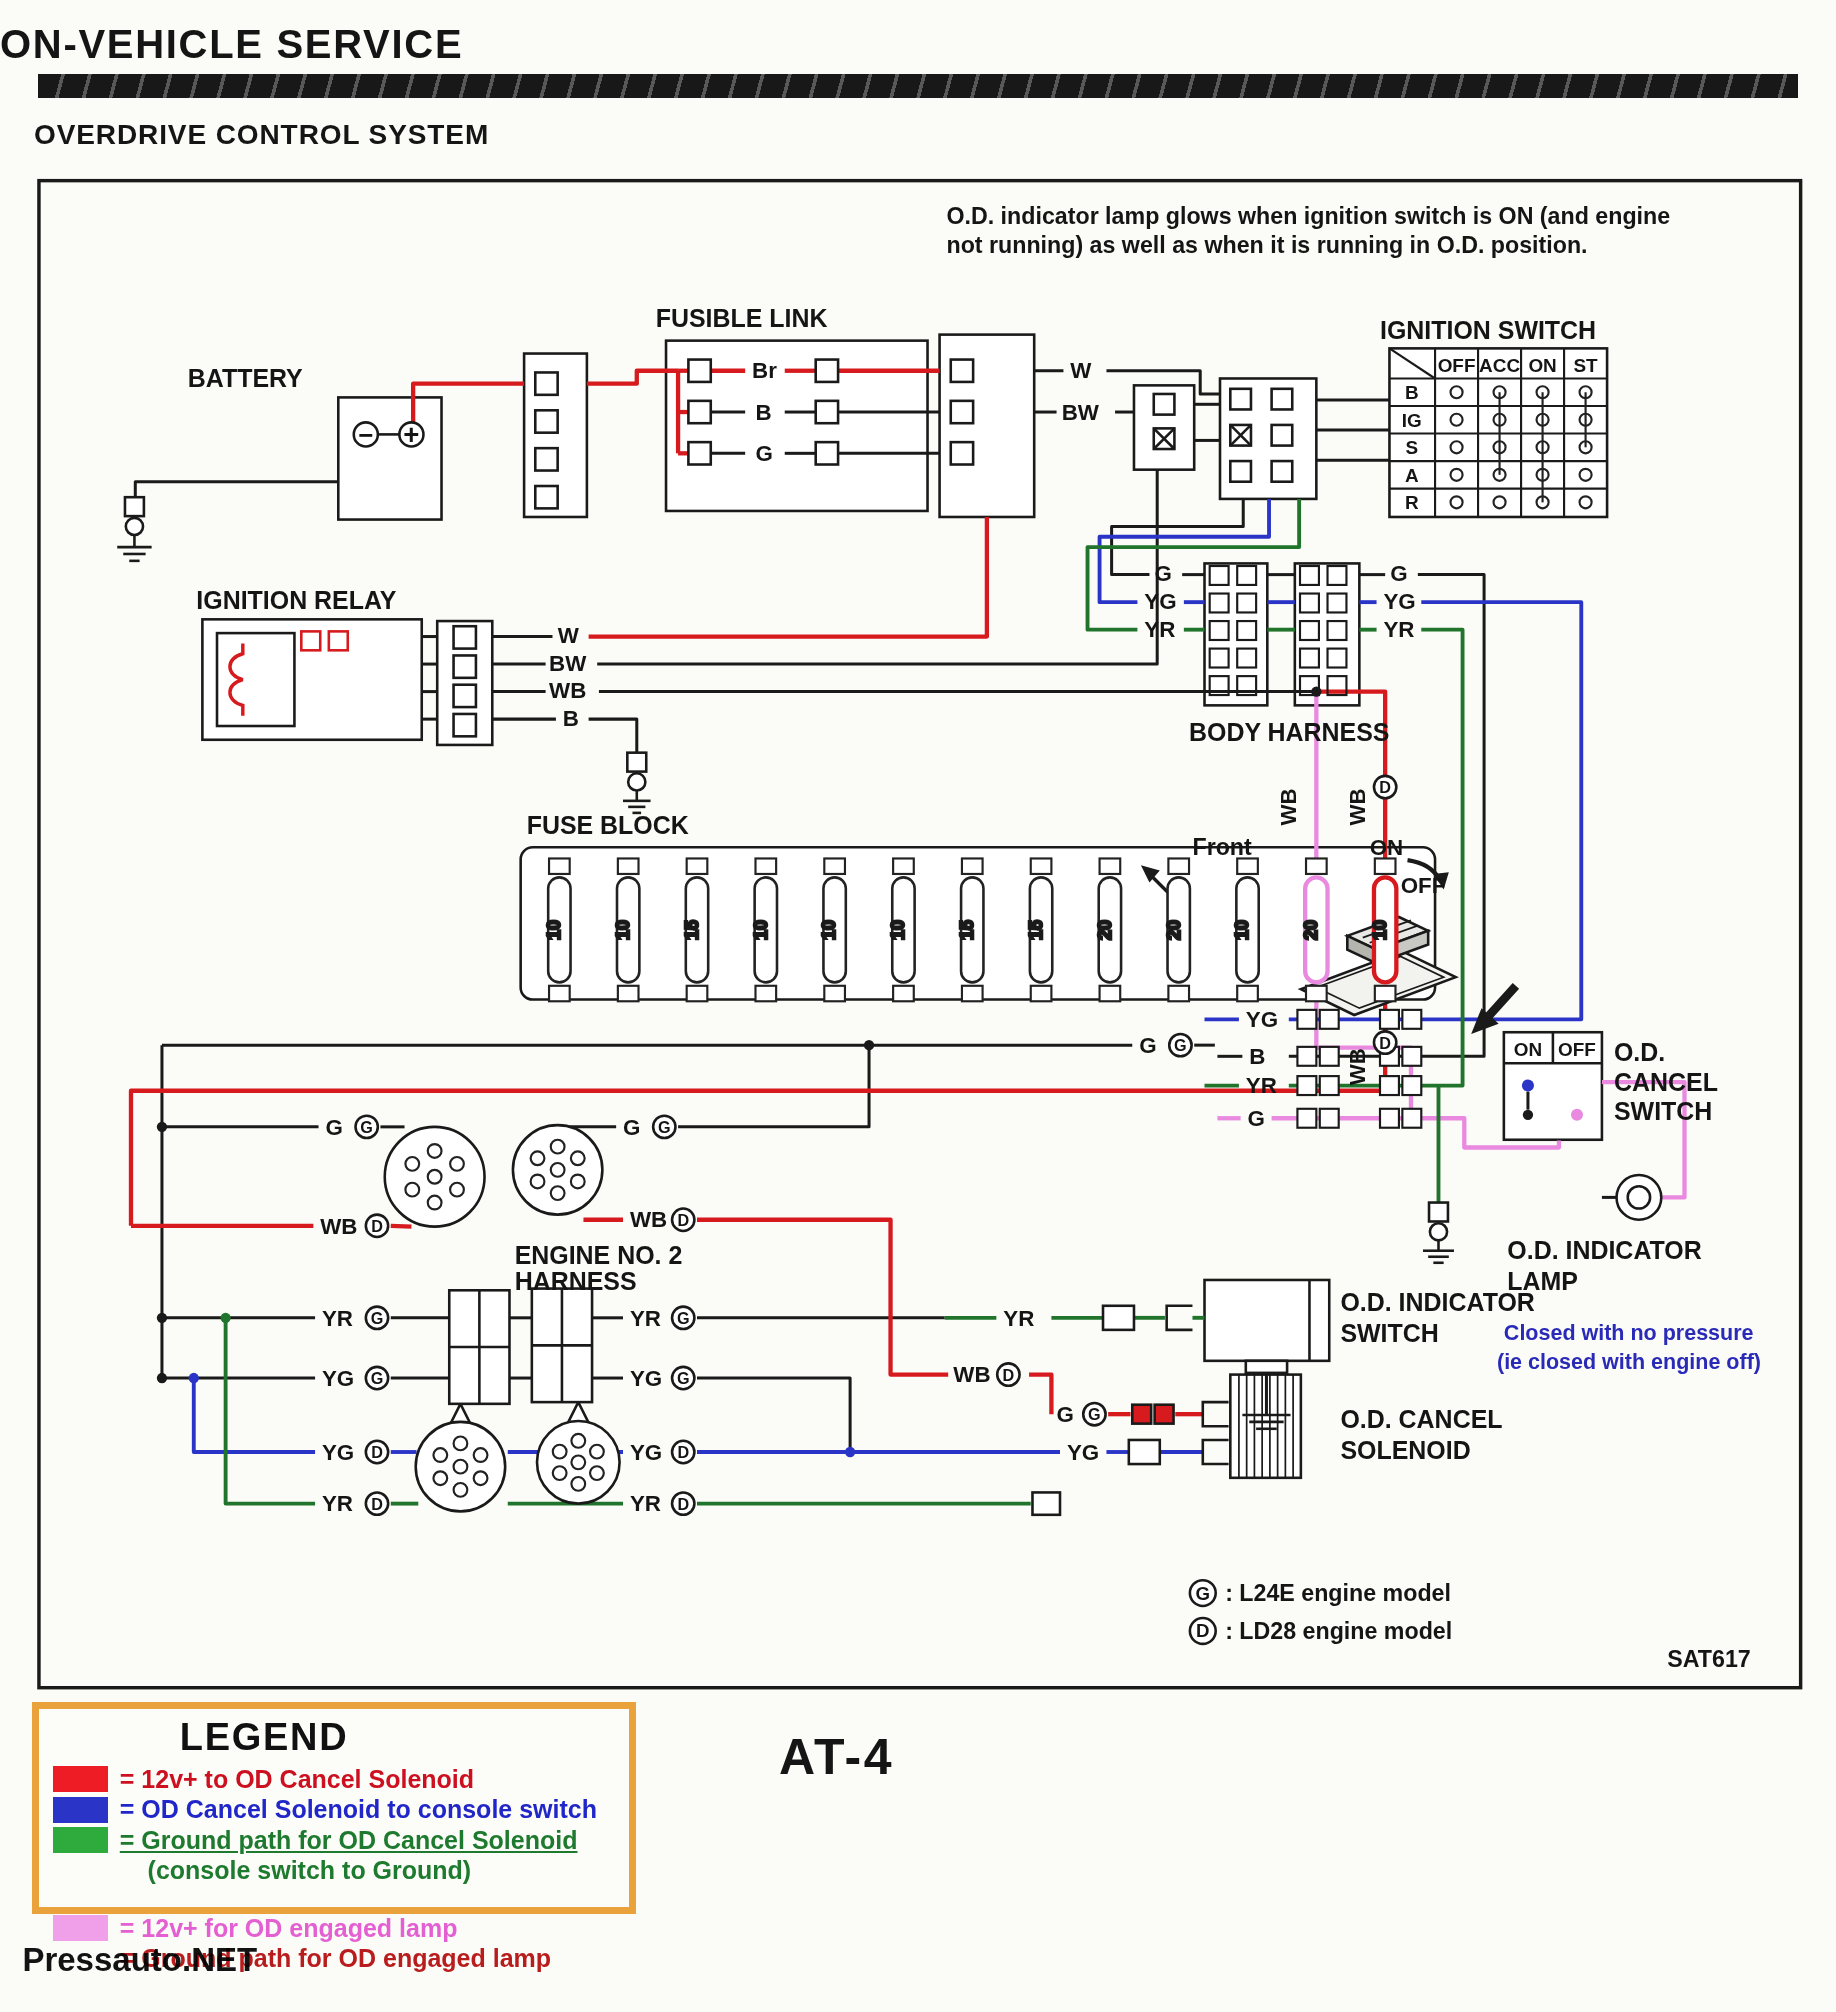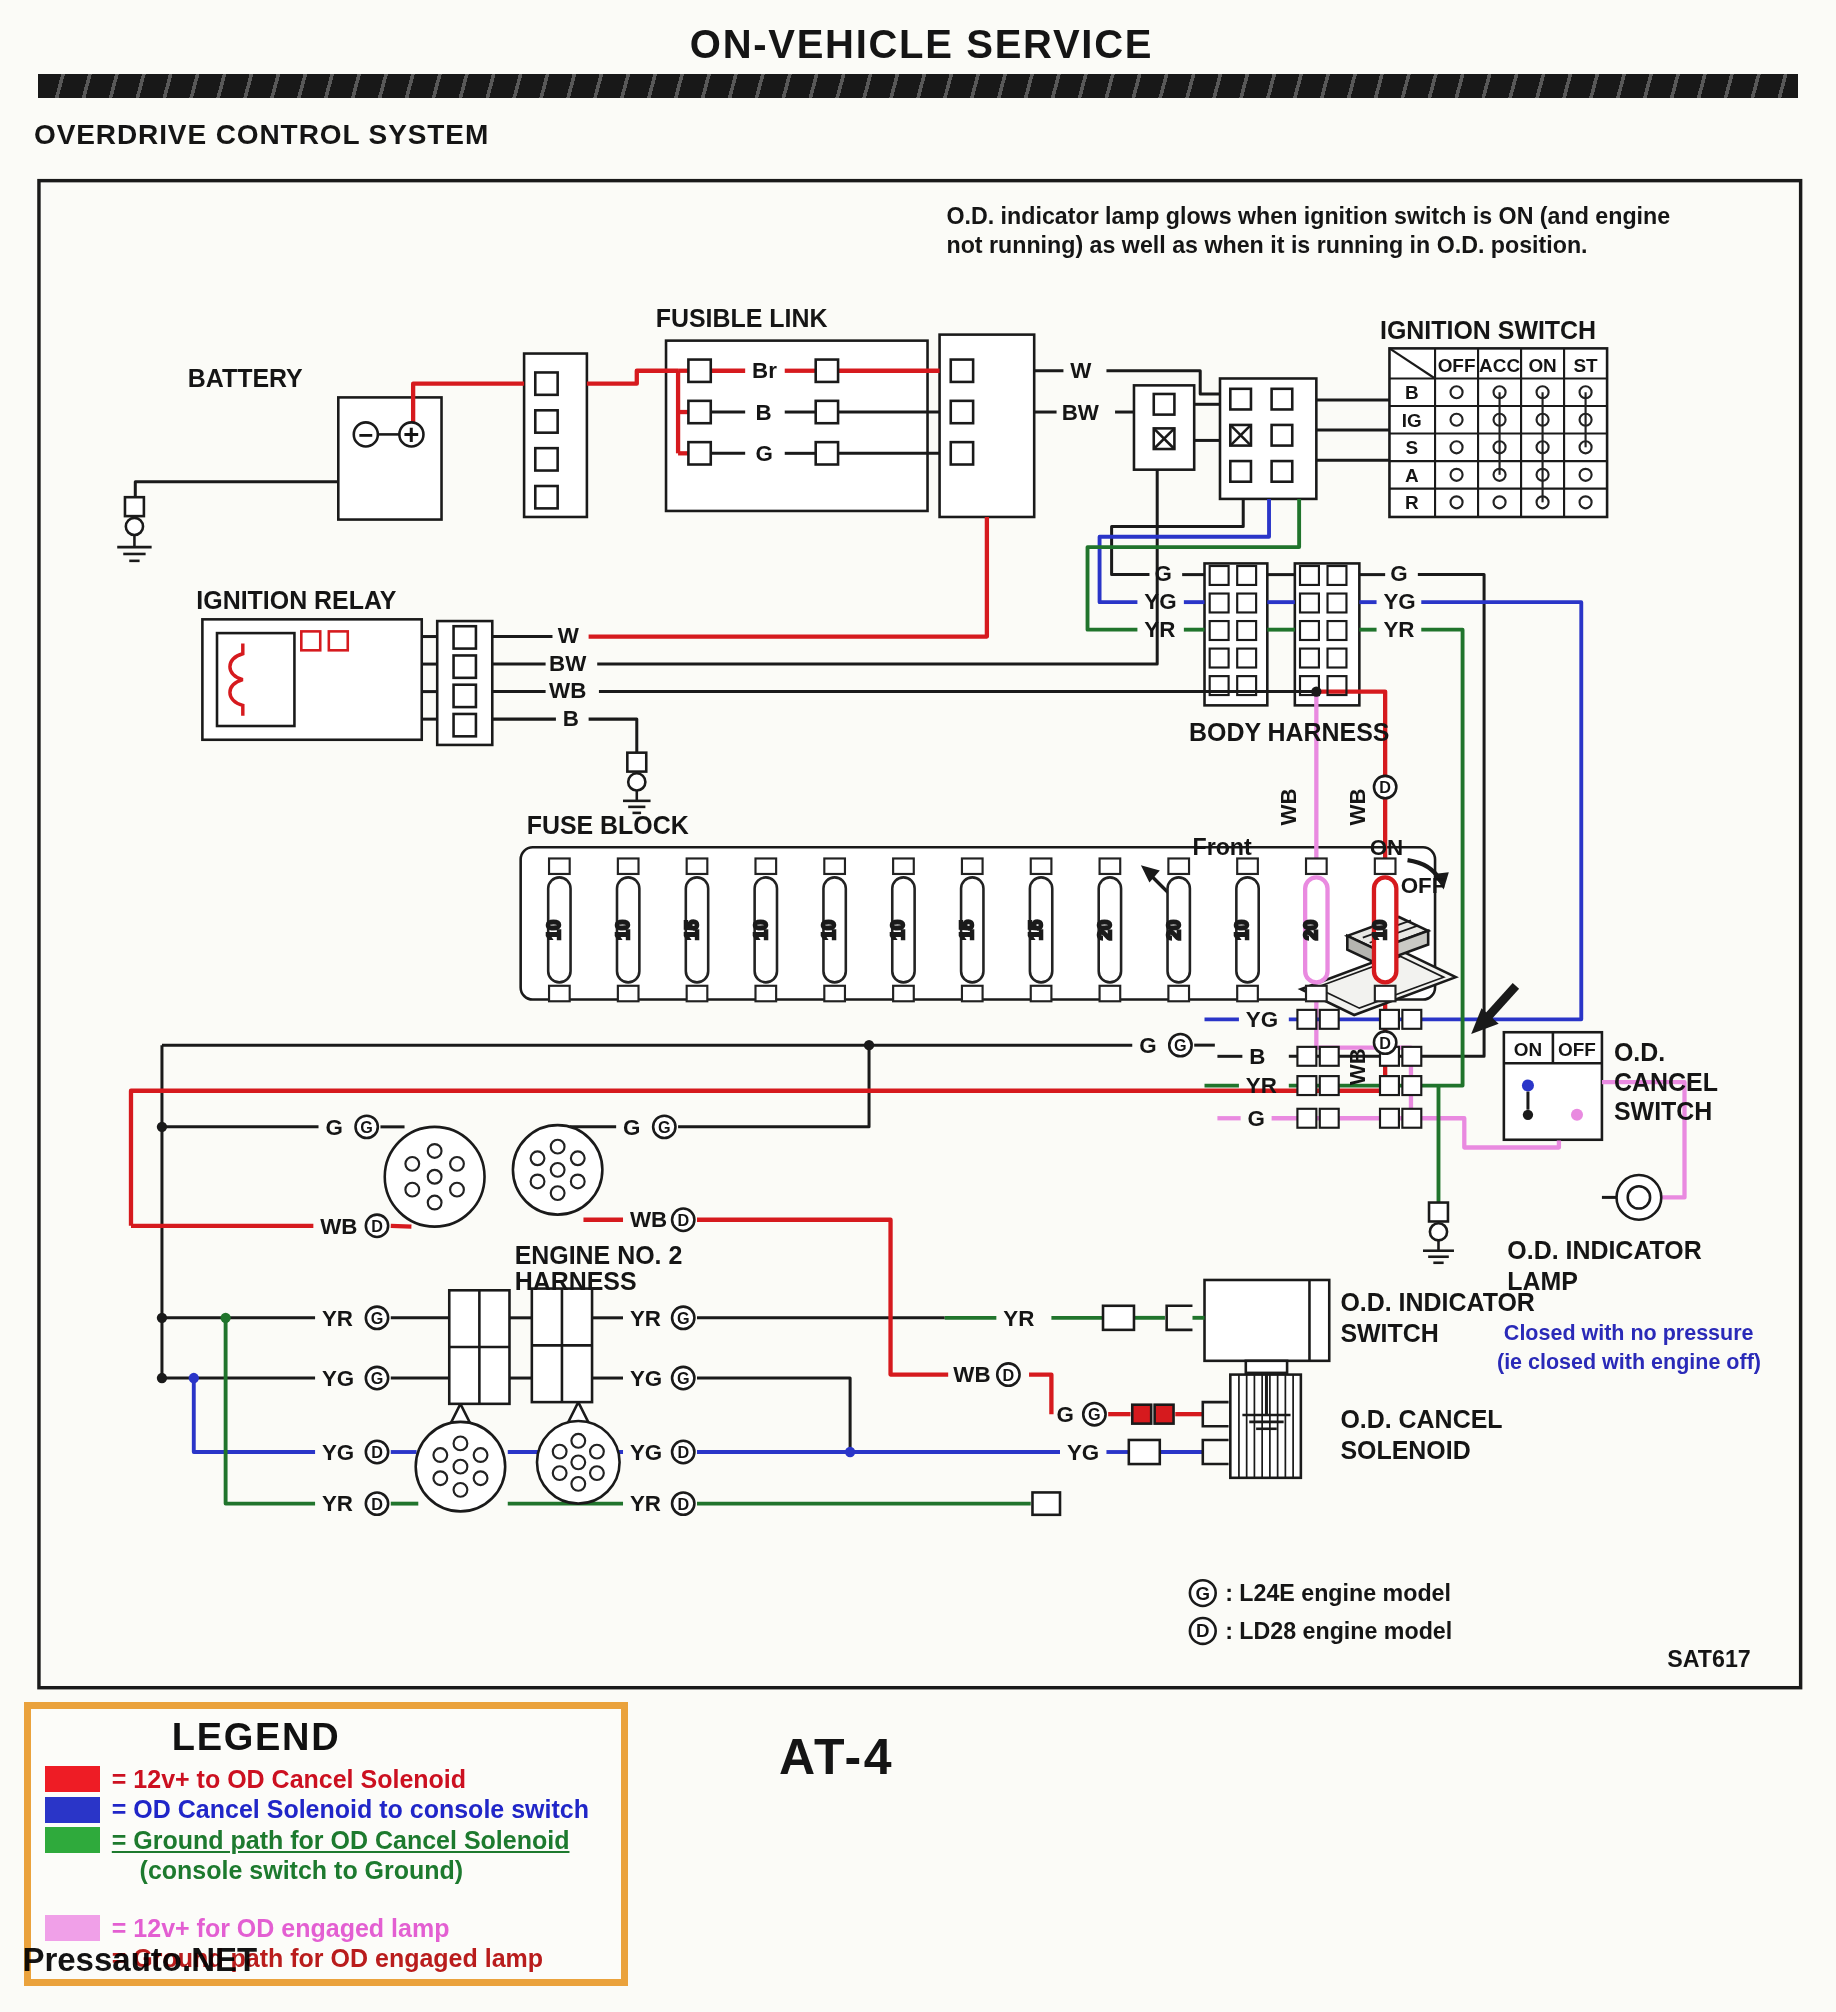--- a/index.html
+++ b/index.html
@@ -1,24 +1,24 @@
 <!DOCTYPE html>
 <html style="font-size:13.8px"><head>
 <meta charset="utf-8">
 <style>
   html,body{margin:0;padding:0;background:#9a9a9a;}
   .page{position:relative;width:1837px;height:2012px;background:#fbfbf7;overflow:hidden;
         font-family:"Liberation Sans","DejaVu Sans",sans-serif;color:#151515;}
-  .hdr-title{position:absolute;left:0;top:22.4px;width:1781px;text-align:center;
-             font-size:40px;font-weight:bold;letter-spacing:1.7px;padding-left:31px;}
+  .hdr-title{position:absolute;left:0;top:22.4px;width:1781px;
+             font-size:40px;font-weight:bold;letter-spacing:1.7px;}
   .hdr-bar{position:absolute;left:38px;top:74px;width:1760px;height:24px;background:#181818;
            background-image:repeating-linear-gradient(105deg,rgba(255,255,255,0) 0 22.4px,rgba(255,255,255,.28) 22.4px 26px);}
   .section-title{position:absolute;left:34px;top:119px;font-size:28px;font-weight:bold;letter-spacing:0.9px;}
   svg.diagram{position:absolute;left:0;top:0;}
-  .legend{position:absolute;left:24px;top:1702px;width:604px;height:284px;border:7.7px solid #eaa23c;
+  .legend{position:absolute;left:32px;top:1702px;width:604px;height:212px;border:7.7px solid #eaa23c;
           background:#fcfcf9;box-sizing:border-box;padding:5.2px 0 0 13.8px;z-index:3;}
   .legend h2{margin:1.7px 0 6.9px 127px;font-size:38px;font-weight:bold;letter-spacing:1.7px;color:#111;}
   .l-row{display:flex;align-items:flex-end;margin:4.3px 0;font-size:25px;font-weight:bold;line-height:1.05;}
   .l-row.gap{margin-top:31px;}
   .l-sw{width:55px;height:26px;margin-right:12px;flex:0 0 auto;}
   .l-sw.hidden{visibility:hidden;}
   .at13{position:absolute;left:779px;top:1728px;font-size:50px;font-weight:bold;letter-spacing:2.6px;z-index:2;}
   .wm{position:absolute;left:22.4px;top:1941px;font-size:33px;font-weight:bold;color:#000000;z-index:4;opacity:.92;}
 </style>
 </head>

